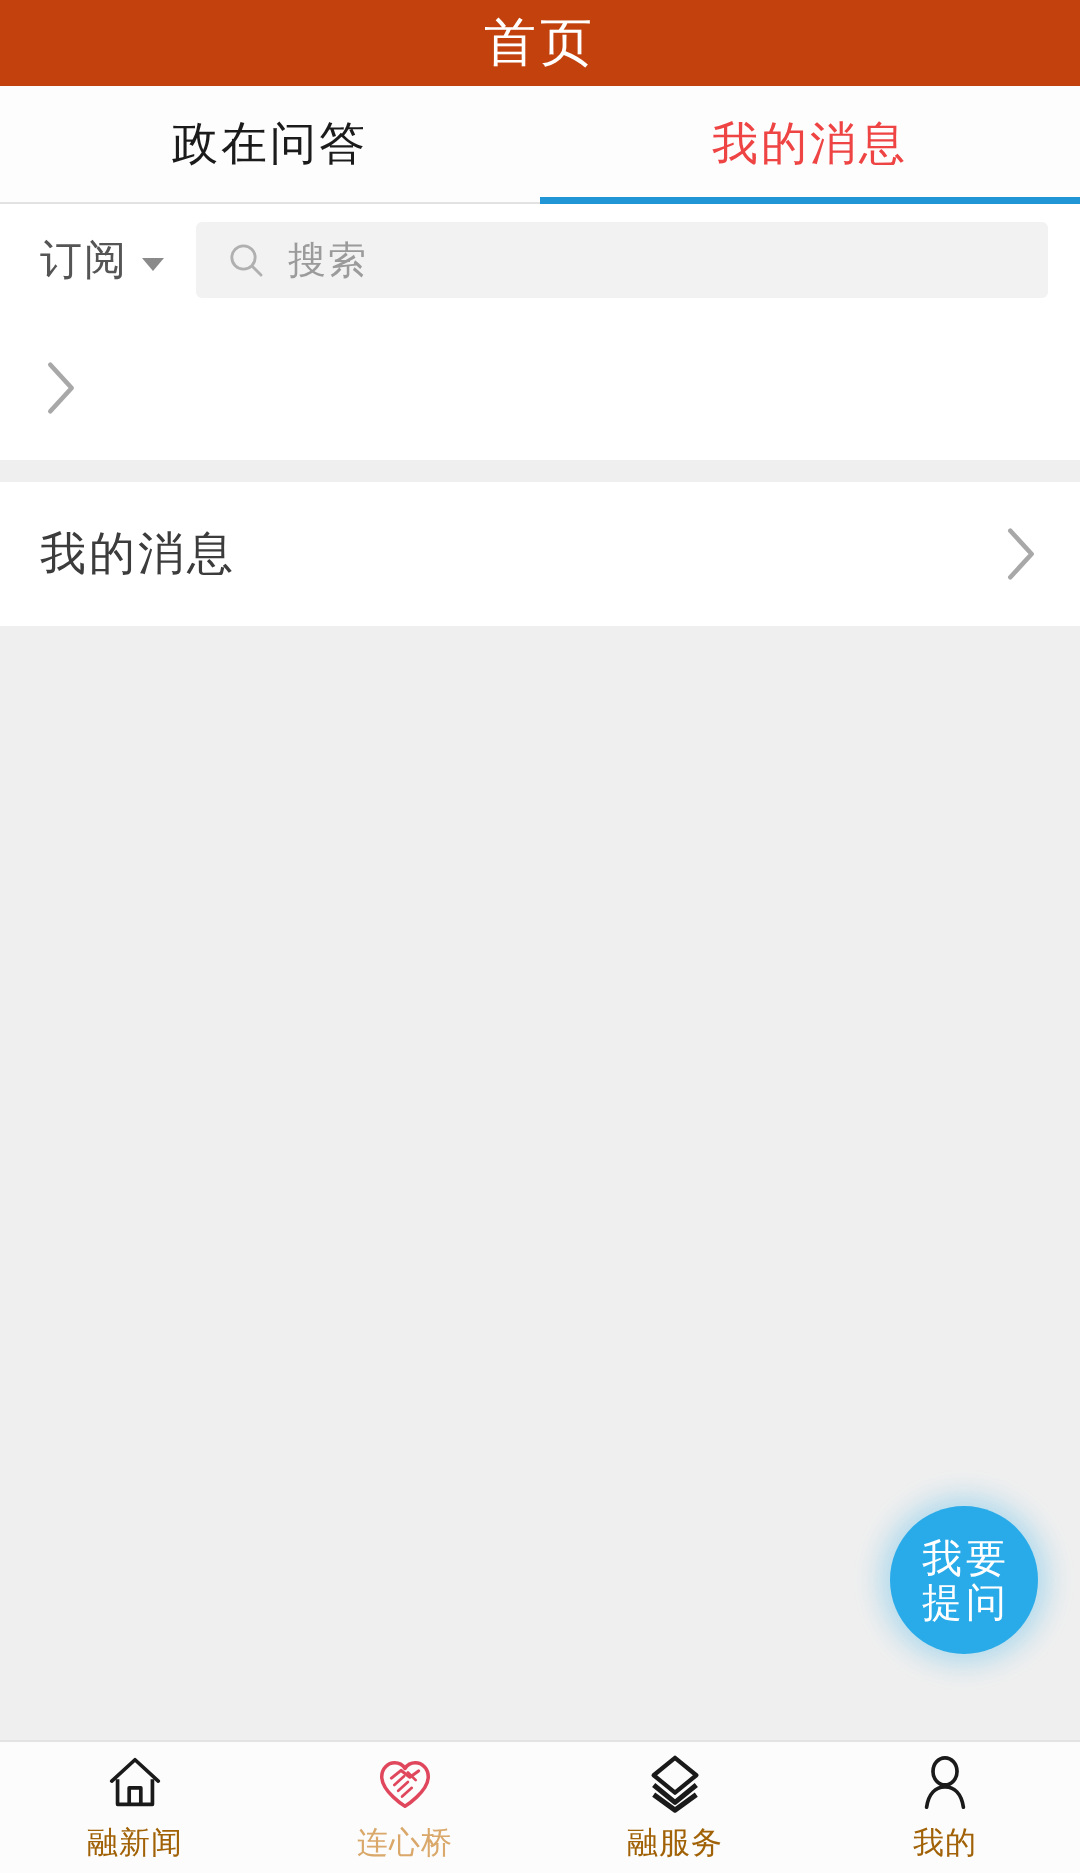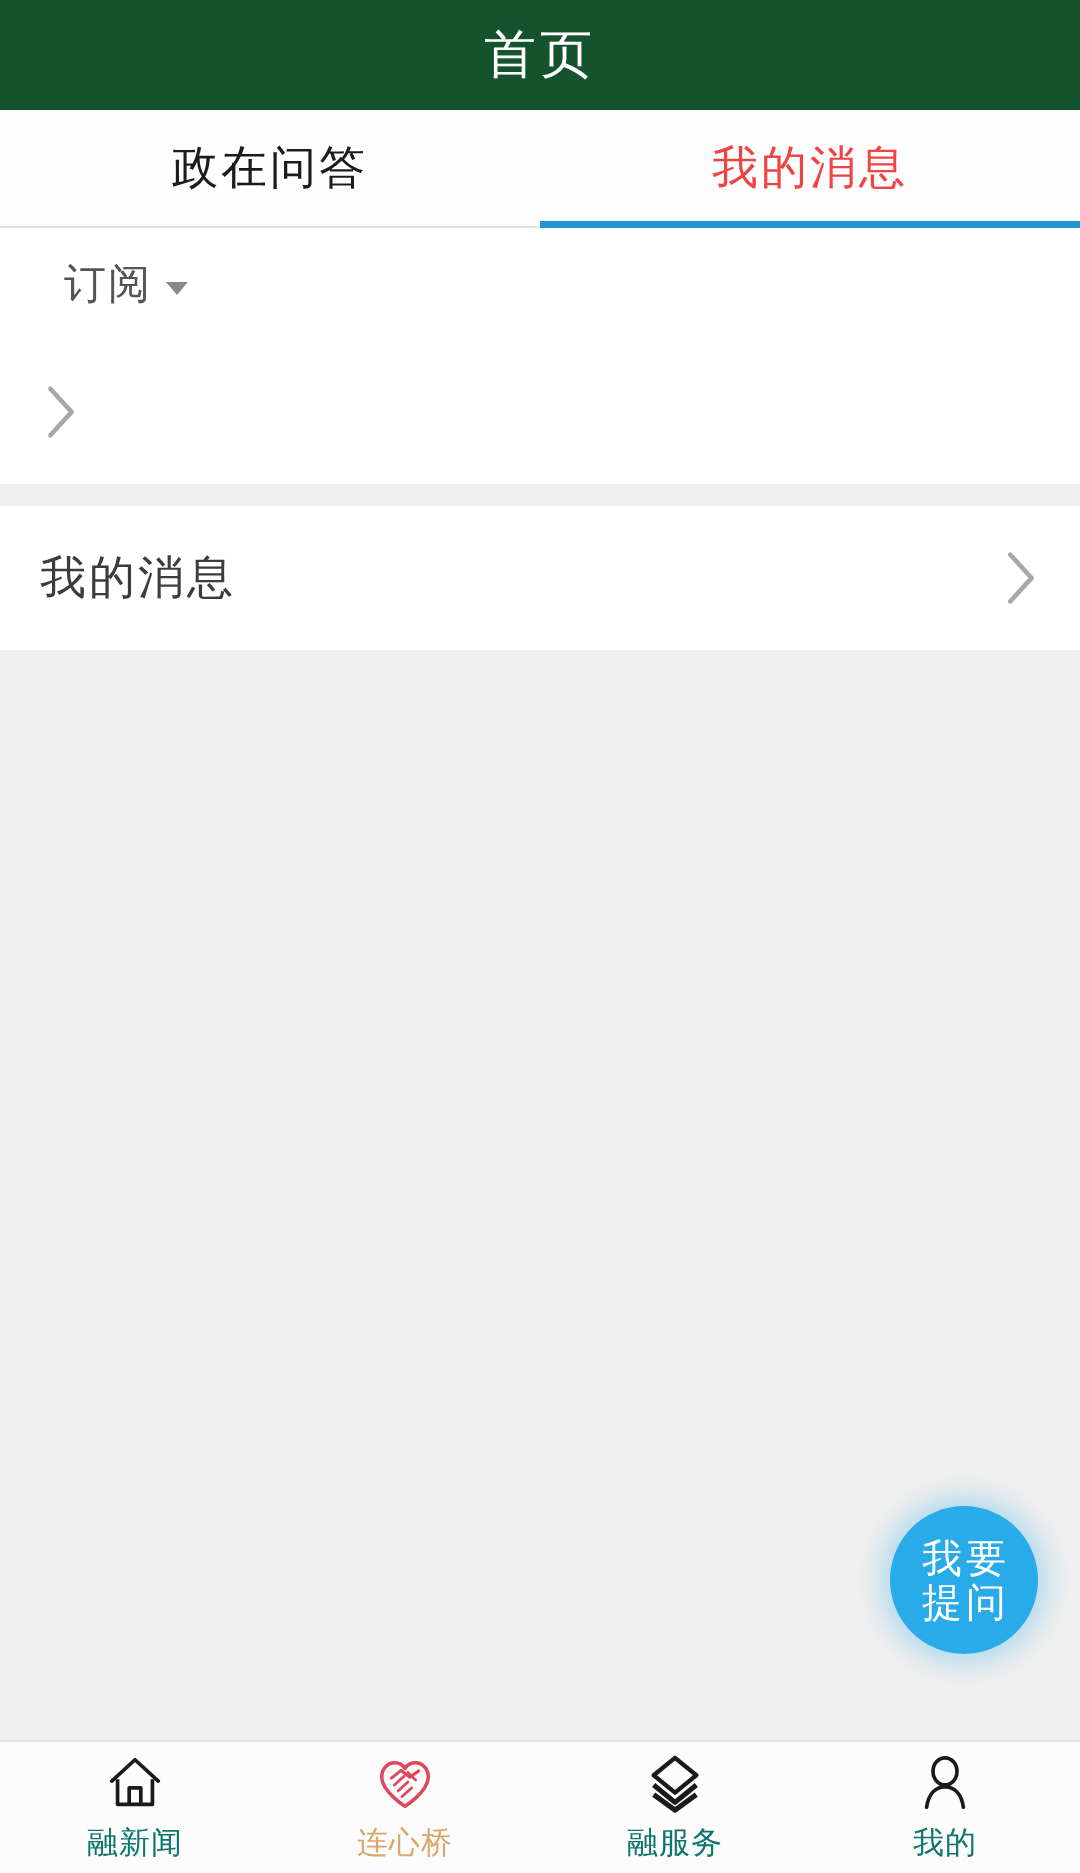--- a/index.html
+++ b/index.html
@@ -11,22 +11,22 @@
   }
   #app {
     position:relative;
     width:1080px; height:1873px;
     background:#efefef;
     display:flex; flex-direction:column;
   }
 
   
   .header {
-    height:110px;
-    background:#14532d;
+    height:86px;
+    background:#c2410c;
     display:flex; align-items:center; justify-content:center;
     flex:0 0 auto;
   }
   .header-title {
     color:#ffffff;
     font-size:52px;
     letter-spacing:4px;
     font-weight:400;
   }
 
@@ -56,21 +56,21 @@
   }
   .tab-underline { display:none; }
   .tab.active .tab-underline { display:block; }
 
   
   .searchrow {
     height:112px;
     background:#ffffff;
     display:flex; align-items:center;
     flex:0 0 auto;
-    padding:0 32px 0 64px;
+    padding:0 32px 0 40px;
   }
   .subscribe {
     display:flex; align-items:center;
     gap:14px;
     margin-right:32px;
     flex:0 0 auto;
   }
   .subscribe-label {
     font-size:42px;
     color:#555555;
@@ -159,21 +159,21 @@
   }
   .nav-item {
     flex:1 1 20%;
     display:flex; flex-direction:column;
     align-items:center; justify-content:center;
     gap:8px;
   }
   .nav-icon { width:62px; height:62px; display:block; }
   .nav-label {
     font-size:31px;
-    color:#0f766e;
+    color:#a16207;
     letter-spacing:1px;
   }
   .nav-item.active .nav-label { color:#d9a86a; }
 </style>
 </head>
 <body>
 
 <div id="app">
 
   <div class="header">
@@ -188,20 +188,27 @@
     <div class="tab active">
       <span>我的消息</span>
       <div class="tab-underline"></div>
     </div>
   </div>
 
   <div class="searchrow">
     <div class="subscribe">
       <span class="subscribe-label">订阅</span>
       <span class="caret-down"></span>
+    </div>
+    <div class="searchbox">
+      <svg class="search-icon" viewBox="0 0 24 24" fill="none">
+        <circle cx="10.5" cy="10.5" r="7" stroke="#b0b0b0" stroke-width="1.7"></circle>
+        <line x1="15.6" y1="15.6" x2="21" y2="21" stroke="#b0b0b0" stroke-width="1.7" stroke-linecap="round"></line>
+      </svg>
+      <span class="search-placeholder">搜索</span>
     </div>
   </div>
 
   <div class="list-wrap">
     <div class="list-group">
       <div class="list-row">
         <svg class="chevron" viewBox="0 0 20 32" fill="none">
           <polyline points="5,4 16,16 5,28" stroke="#a8a8a8" stroke-width="2.4" stroke-linecap="round" stroke-linejoin="round"></polyline>
         </svg>
       </div>

